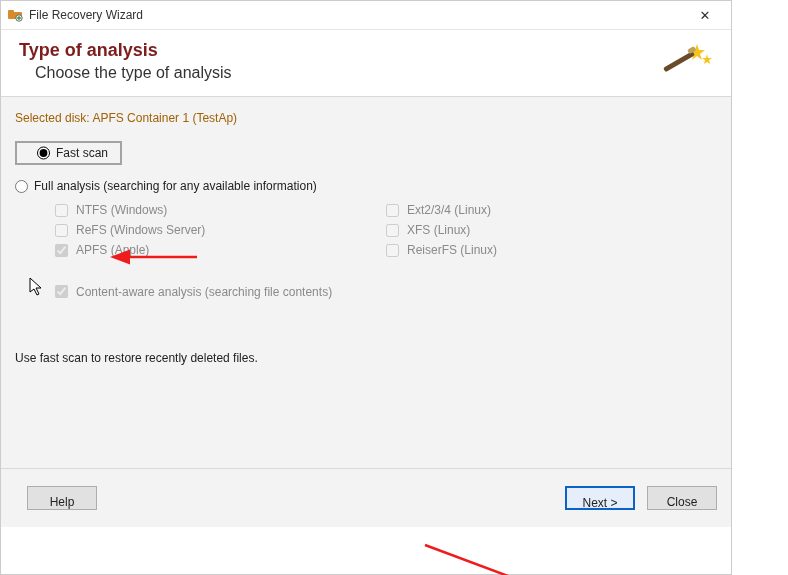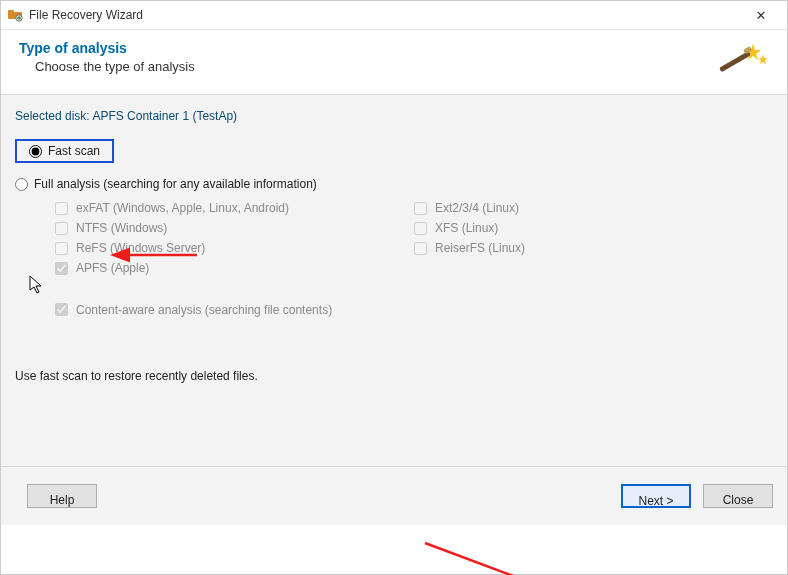--- a/index.html
+++ b/index.html
@@ -1,31 +1,31 @@
 <!DOCTYPE html>
 <html><head>
 <meta charset="utf-8">
 <style>
   html,body{margin:0;padding:0;font-family:"Segoe UI",Tahoma,sans-serif;font-size:12px;color:#222;background:#fff}
-  .window{width:788px;height:575px;background:#fff;position:relative;border:1px solid #ccc;box-sizing:border-box}
+  .window{width:732px;height:575px;background:#fff;position:relative;border:1px solid #ccc;box-sizing:border-box}
   .titlebar{height:28px;display:flex;align-items:center;padding:0 6px;border-bottom:1px solid #e6e6e6;background:#fff}
   .titlebar .app-icon{width:16px;height:16px;margin-right:6px}
   .titlebar .title{flex:1;font-size:12px;color:#333}
   .titlebar .close{width:40px;height:28px;display:flex;align-items:center;justify-content:center;cursor:default}
   .header{padding:10px 18px 14px 18px;display:flex;align-items:flex-start}
   .header .text{flex:1}
-  .header h1{margin:0;font-size:14px;font-weight:600;color:#0369a1}
-  .header p{margin:3px 0 0 16px;font-size:13px;color:#333}
+  .header h1{margin:0;font-size:18px;font-weight:600;color:#7f1d1d}
+  .header p{margin:3px 0 0 16px;font-size:16px;color:#333}
   .wand{width:56px;height:40px}
   .divider{height:1px;background:#d9d9d9;margin:0}
   .body{padding:14px 14px 0 14px;background:#f3f3f3;height:430px;box-sizing:border-box;position:relative}
-  .selected-disk{font-size:12px;color:#0c4a6e;margin-bottom:16px}
+  .selected-disk{font-size:12px;color:#a16207;margin-bottom:16px}
   .radio-row{display:flex;align-items:center;margin-bottom:14px;font-size:12px;color:#222}
   .radio-row input[type=radio]{margin:0 6px 0 0;accent-color:#000}
-  .fast-scan-wrap{display:inline-flex;align-items:center;border:2px solid #1d4ed8;padding:3px 12px 3px 12px;box-sizing:border-box}
+  .fast-scan-wrap{display:inline-flex;border:2px solid #a3a3a3;padding:3px 12px 3px 20px;box-sizing:border-box}
   .fs-cols{display:flex;margin:4px 0 0 40px}
   .fs-col{width:360px}
   .fs-item{display:flex;align-items:center;margin:6px 0;color:#8a8a8a;font-size:12px}
   .fs-item input[type=checkbox]{margin:0 8px 0 0;accent-color:#8a8a8a}
   .fs-item.checked input[type=checkbox]{accent-color:#5a8dd6}
   .content-aware{margin:22px 0 0 40px;display:flex;align-items:flex-start;color:#8a8a8a}
   .content-aware input{margin:0 8px 0 0}
   .hint{margin-top:52px;font-size:12px;color:#222}
   .footer{position:absolute;left:0;right:0;bottom:0;height:58px;border-top:1px solid #d9d9d9;background:#f3f3f3;display:flex;align-items:center;padding:0 14px}
   .btn{height:24px;min-width:70px;padding:8px 14px;border:1px solid #adadad;background:#e1e1e1;font-size:12px;color:#222;cursor:default}
@@ -92,24 +92,20 @@
 
     <div class="radio-row" style="margin-bottom:0">
       <input type="radio" name="analysis" style="">
       <span>Full analysis (searching for any available information)</span>
     </div>
 
     <div class="fs-cols">
       <div class="fs-col" id="fs-left">
           <div class="fs-item">
             <input type="checkbox" disabled="" style="">
-            <span>exFAT (Windows, Apple, Linux, Android)</span>
-          </div>
-          <div class="fs-item">
-            <input type="checkbox" disabled="" style="">
             <span>NTFS (Windows)</span>
           </div>
           <div class="fs-item">
             <input type="checkbox" disabled="" style="">
             <span>ReFS (Windows Server)</span>
           </div>
           <div class="fs-item checked">
             <input type="checkbox" disabled="" checked="" style="">
             <span>APFS (Apple)</span>
           </div>

